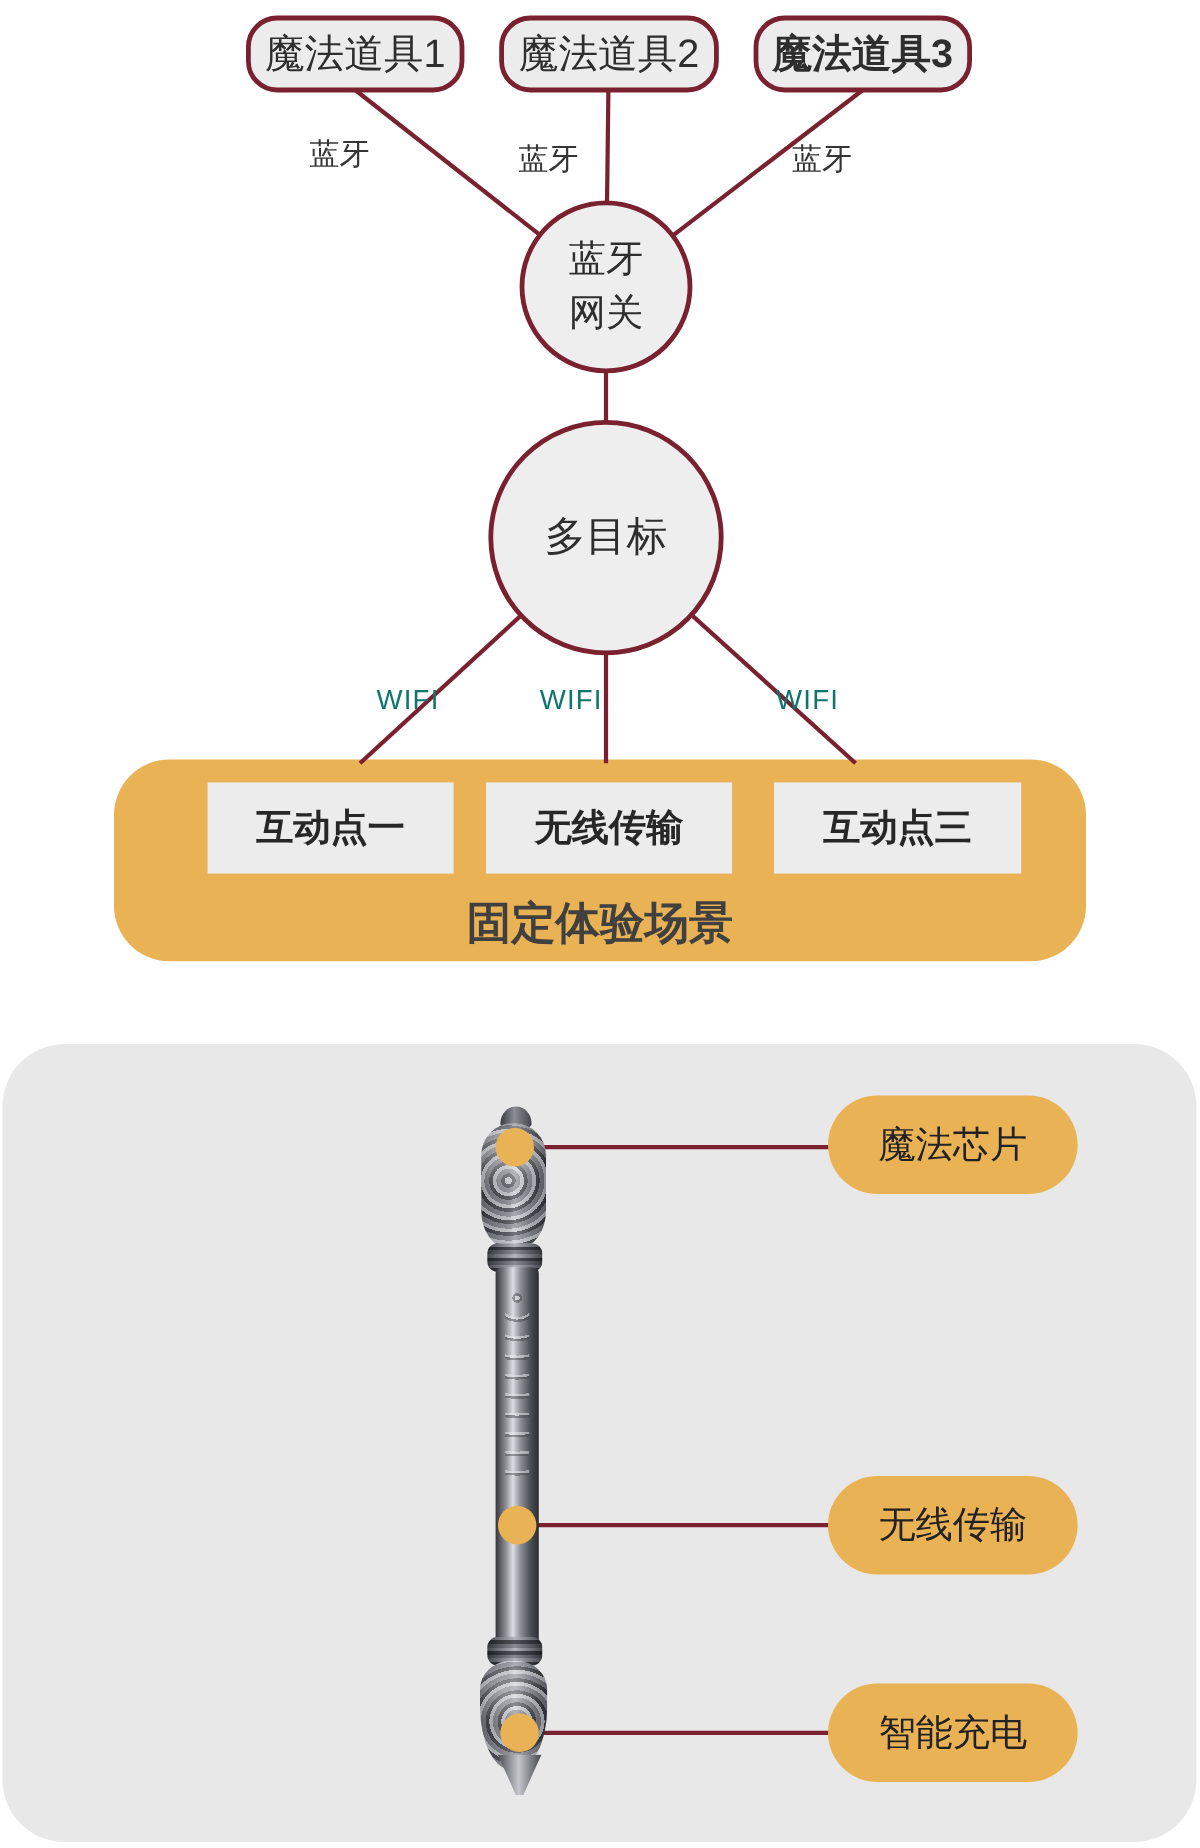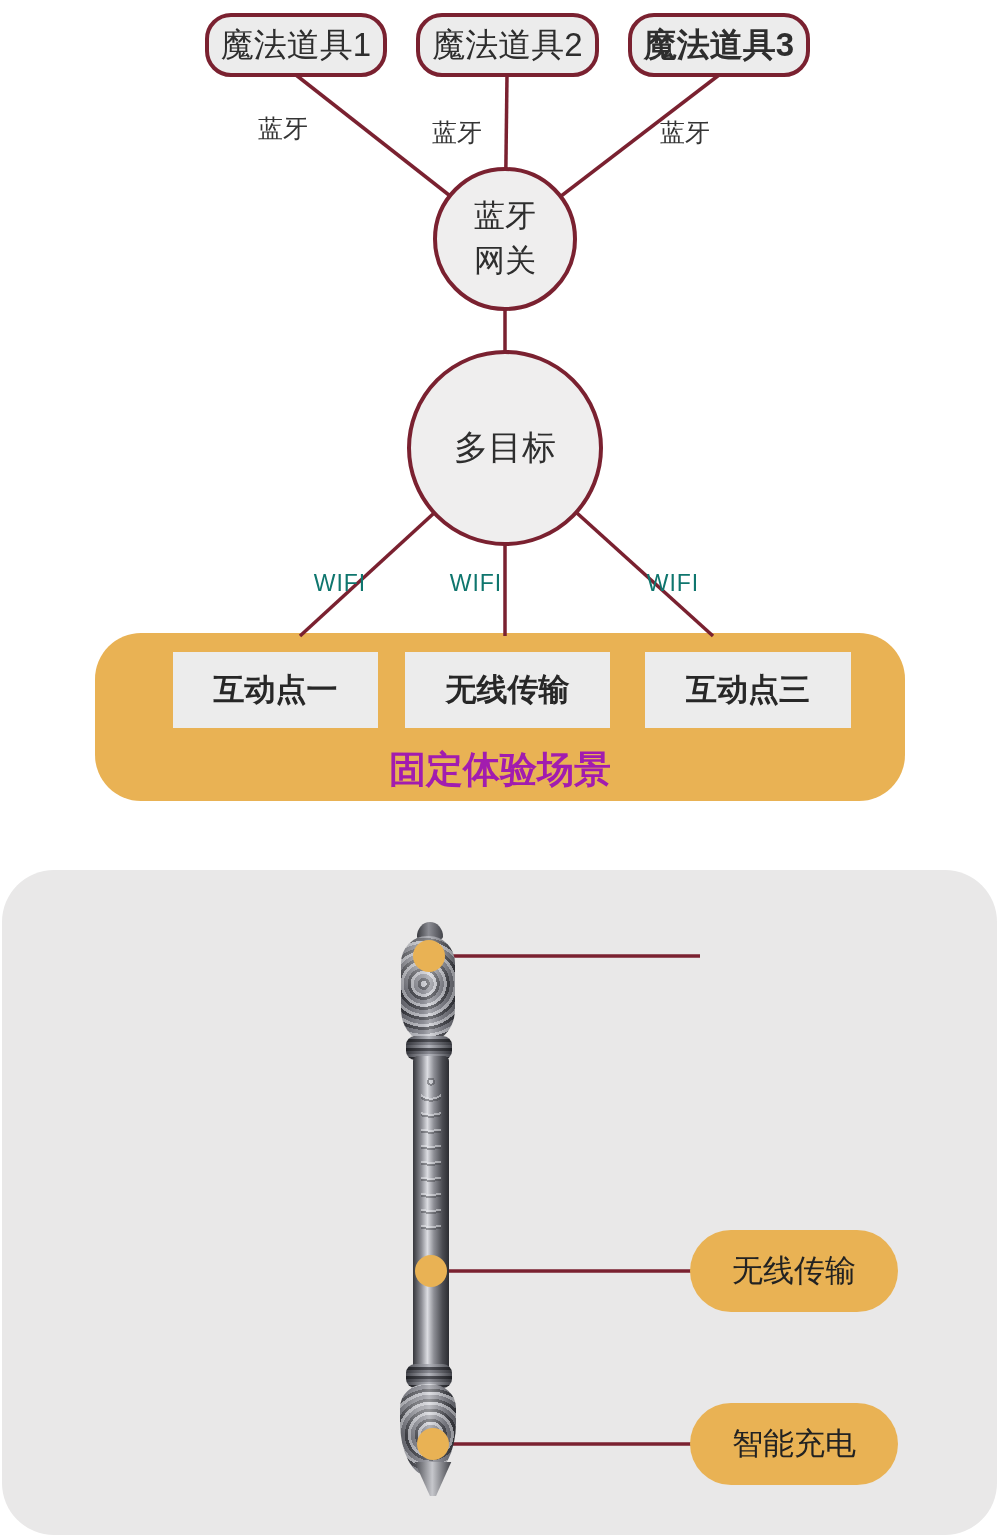--- a/index.html
+++ b/index.html
@@ -39,21 +39,21 @@
   }
   .gateway{left:433px;top:167px;width:144px;height:144px;font-size:31px;}
   .engine{left:407px;top:350px;width:196px;height:196px;font-size:34px;}
   
   .point-box{
     top:652px;height:76px;background:#ececec;display:flex;align-items:center;
     justify-content:center;font-size:31px;color:#272727;font-weight:bold;
   }
   .scene-caption{
     left:95px;top:745px;width:810px;text-align:center;
-    font-size:37px;font-weight:bold;color:#a21caf;
+    font-size:37px;font-weight:bold;color:#404040;
   }
   
   .wand-finial{
     left:417px;top:922px;width:26px;height:18px;
     border-radius:50% 50% 20% 20%/80% 80% 20% 20%;
     background:linear-gradient(90deg,#3a3b40,#8c8d94 45%,#44454b);
   }
   .wand-head{
     left:401px;top:936px;width:54px;height:104px;
     border-radius:48% 48% 42% 42%/26% 26% 30% 30%;
@@ -184,20 +184,23 @@
   <div class="abs wand-shaft"></div>
   <div class="abs wand-engraving"></div>
   <div class="abs wand-collar-b"></div>
   <div class="abs wand-tail"></div>
   <div class="abs wand-tip"></div>
 
   <div class="abs node-dot" style="left:413px;top:940px;"></div>
   <div class="abs node-dot" style="left:415px;top:1255px;"></div>
   <div class="abs node-dot" style="left:417px;top:1428px;"></div>
 
+  <div class="abs callout-pill" style="top:913px;">
+    <span>魔法芯片</span>
+  </div>
   <div class="abs callout-pill" style="top:1230px;">
     <span>无线传输</span>
   </div>
   <div class="abs callout-pill" style="top:1403px;">
     <span>智能充电</span>
   </div>
 
 </div>
 
 </body></html>

